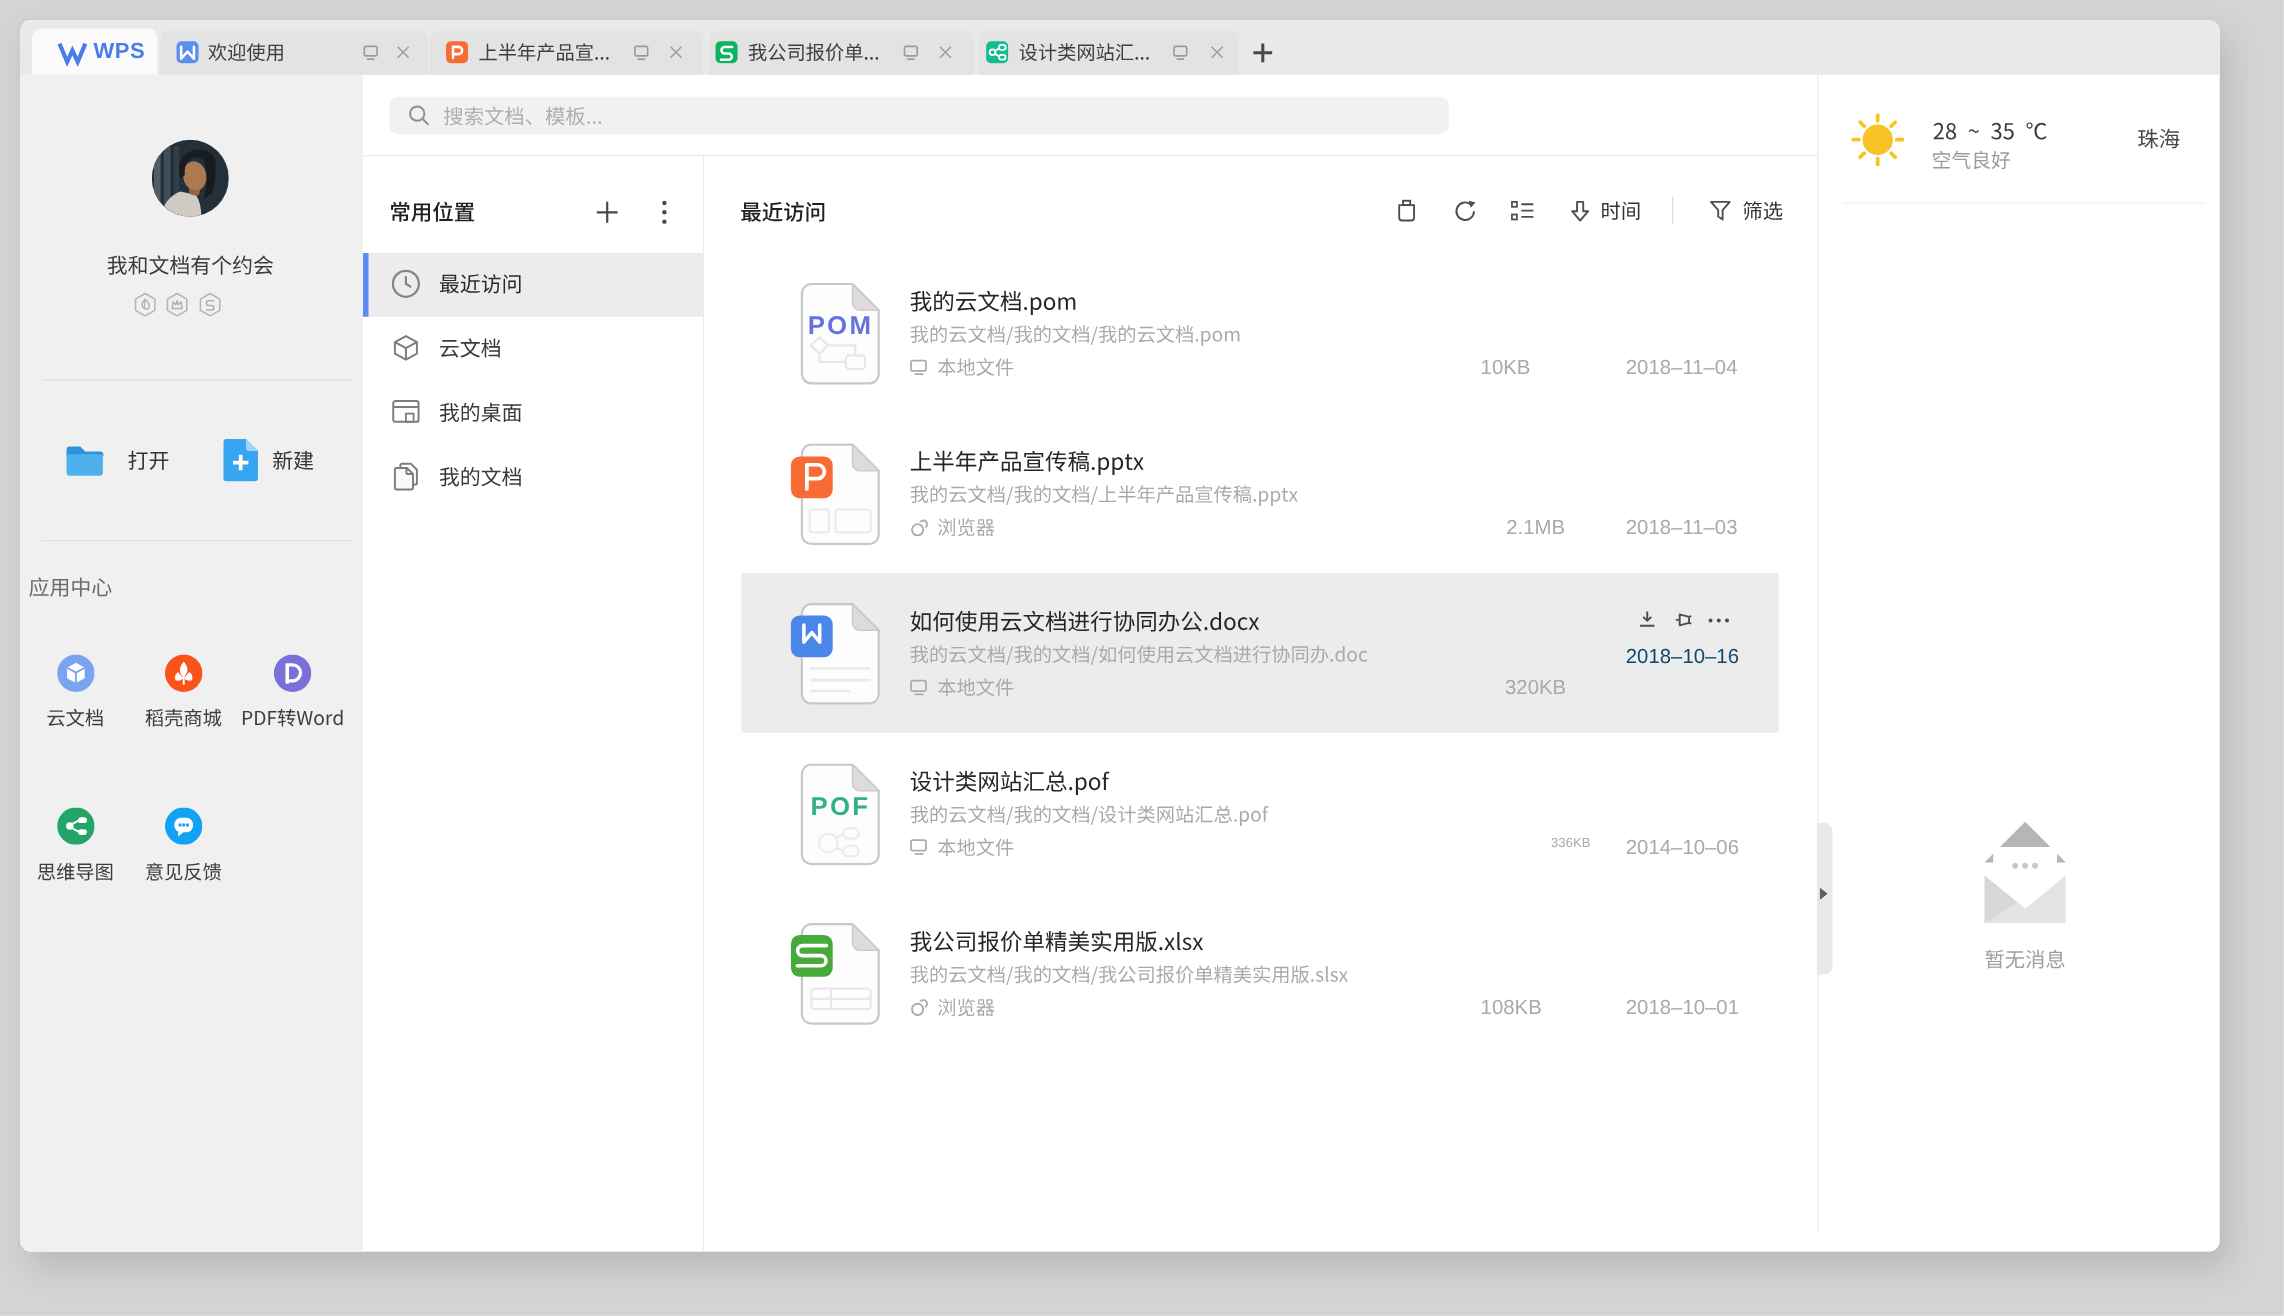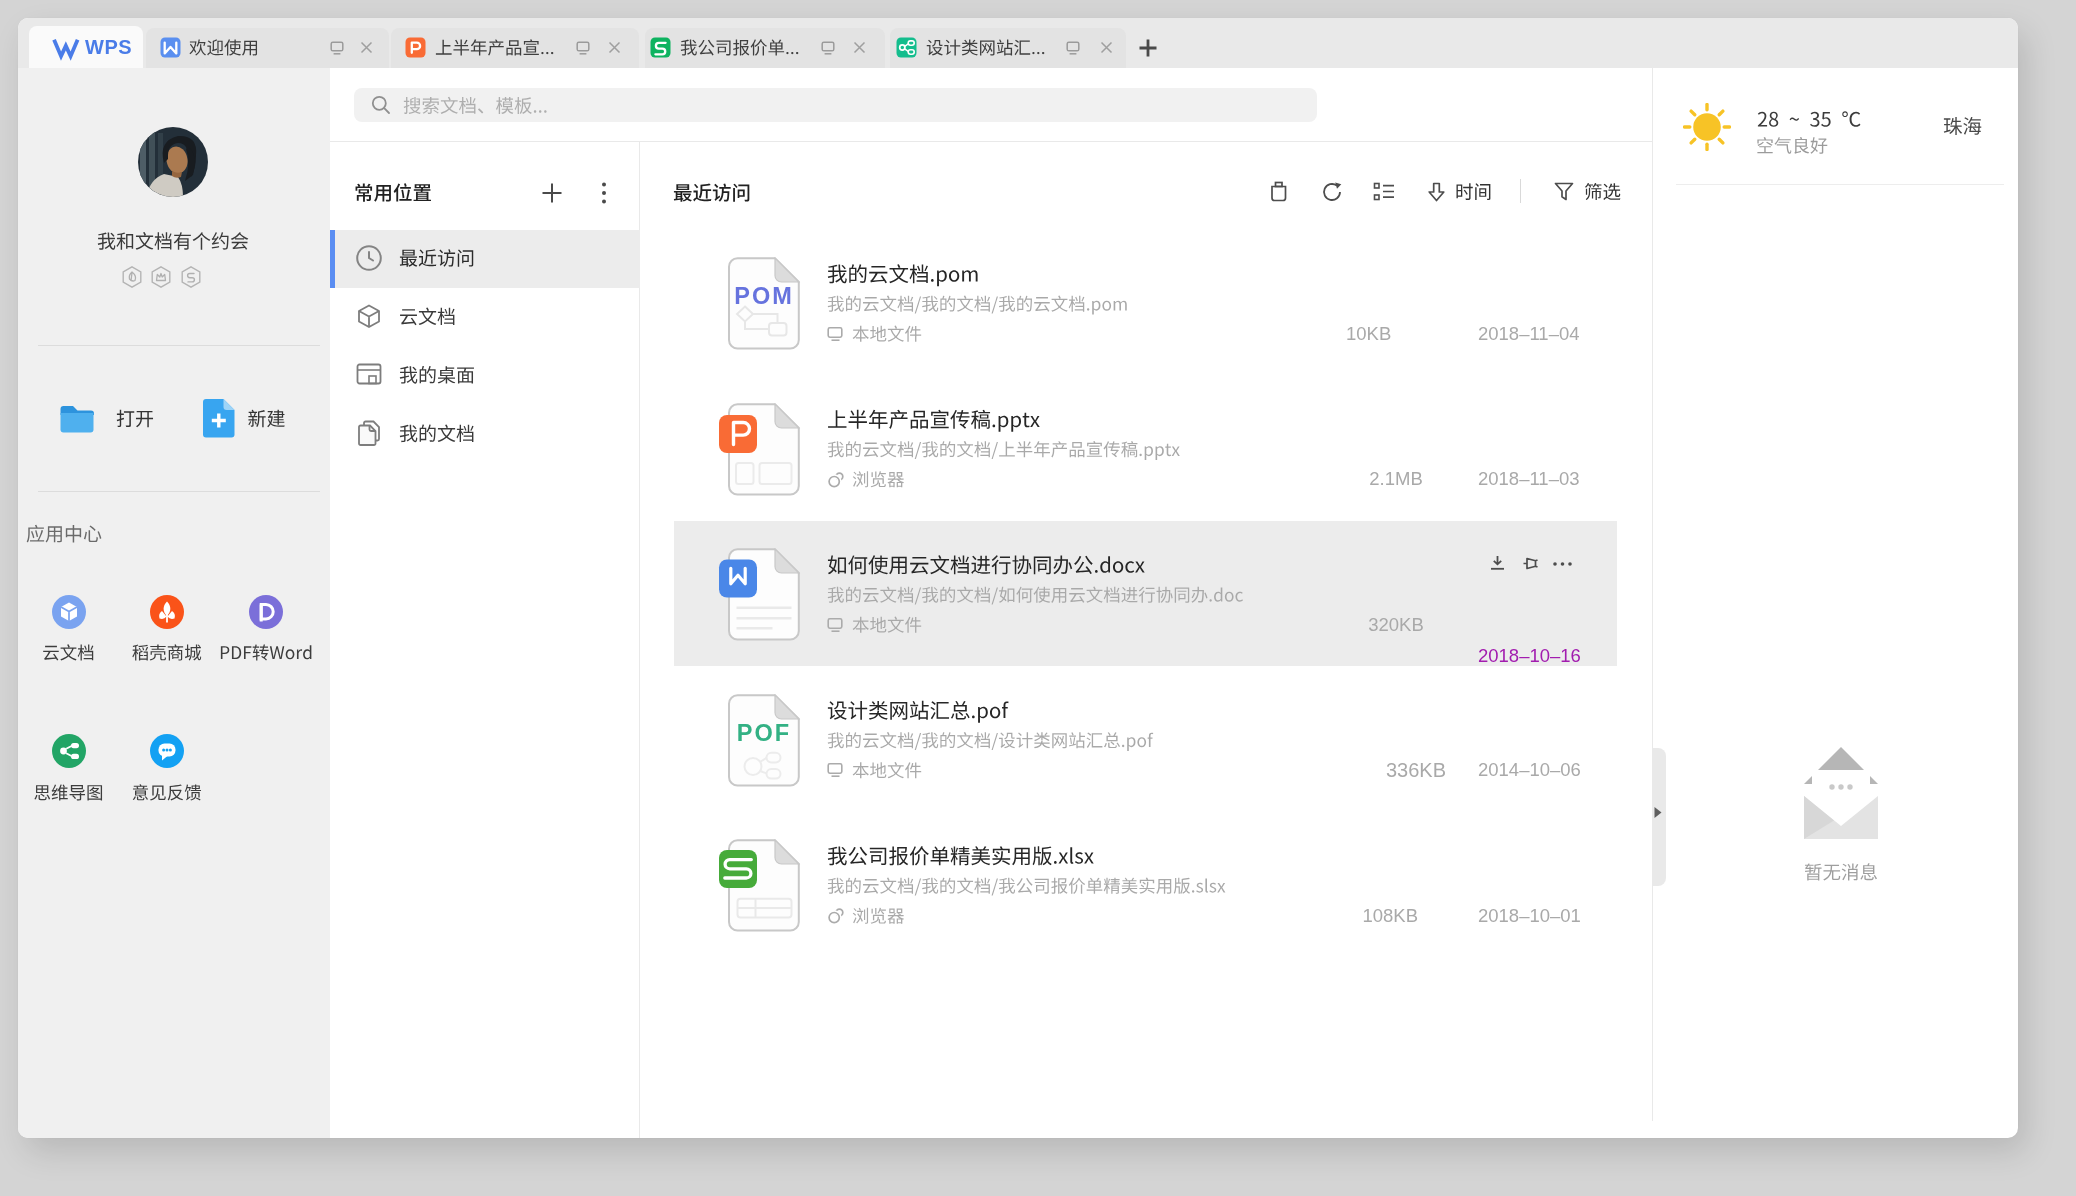--- a/index.html
+++ b/index.html
@@ -25,24 +25,24 @@
 <div class="abs" style="left:1634px;top:50px;width:1px;height:1053px;background:#e9e9e9"></div>
 <div class="abs" style="left:1658px;top:166px;width:328px;height:1px;background:#ededed"></div>
 <div class="abs" style="left:1634px;top:730px;width:14px;height:138px;background:#e9e9e9;border-radius:0 8px 8px 0"></div>
 </div>
 <div style="position:absolute;left:85px;top:36px;font-size:20px;font-weight:bold;color:#4a7ce8;letter-spacing:0.5px">WPS</div>
 <div style="position:absolute;left:1346px;top:322.8px;width:100px;text-align:left;font-size:18.5px;color:#a9a9a9">10KB</div>
 <div style="position:absolute;left:1478px;top:322.8px;font-size:18.5px;color:#a9a9a9">2018–11–04</div>
 <div style="position:absolute;left:1346px;top:468.3px;width:100px;text-align:center;font-size:18.5px;color:#a9a9a9">2.1MB</div>
 <div style="position:absolute;left:1478px;top:468.3px;font-size:18.5px;color:#a9a9a9">2018–11–03</div>
 <div style="position:absolute;left:1346px;top:613.8px;width:100px;text-align:center;font-size:18.5px;color:#a9a9a9">320KB</div>
-<div style="position:absolute;left:1478px;top:645px;font-size:18.5px;color:#a21caf">2018–10–16</div>
-<div style="position:absolute;left:1346px;top:759.3px;width:100px;text-align:right;font-size:20px;color:#a9a9a9">336KB</div>
+<div style="position:absolute;left:1478px;top:586px;font-size:18.5px;color:#0c4a6e">2018–10–16</div>
+<div style="position:absolute;left:1346px;top:759.3px;width:100px;text-align:right;font-size:12px;color:#a9a9a9">336KB</div>
 <div style="position:absolute;left:1478px;top:759.3px;font-size:18.5px;color:#a9a9a9">2014–10–06</div>
-<div style="position:absolute;left:1318px;top:904.8px;width:100px;text-align:right;font-size:18.5px;color:#a9a9a9">108KB</div>
+<div style="position:absolute;left:1346px;top:904.8px;width:100px;font-size:18.5px;color:#a9a9a9">108KB</div>
 <div style="position:absolute;left:1478px;top:904.8px;font-size:18.5px;color:#a9a9a9">2018–10–01</div>
 <svg style="position:absolute;left:52.0px;top:34.0px" width="28.0" height="27.0" viewBox="0 0 34 28">
     <polyline points="2.5,4.5 11,24.5 16.8,12 22.6,24.5 31.1,4.5" fill="none" stroke="#4a7ce8" stroke-width="4.6" stroke-linejoin="miter"></polyline>
   </svg>
 <svg style="position:absolute;left:160.0px;top:36.5px" width="21.0" height="21.0" viewBox="0 0 21 21">
     <rect x="0.5" y="0.5" width="20" height="20" rx="4.5" fill="#5a8ff0"></rect>
     <path d="M4.7,5.6 L4.7,16.4 L10.5,9.9 L16.3,16.4 L16.3,5.6" fill="none" stroke="#fff" stroke-width="2.3" stroke-linecap="round" stroke-linejoin="round"></path>
   </svg>
 <svg style="position:absolute;left:329.5px;top:40.5px" width="14.0" height="14.0" viewBox="0 0 14 14">
     <rect x="1.2" y="1.2" width="11.6" height="8.6" rx="1.6" fill="none" stroke="#9b9b9b" stroke-width="1.5"></rect>

